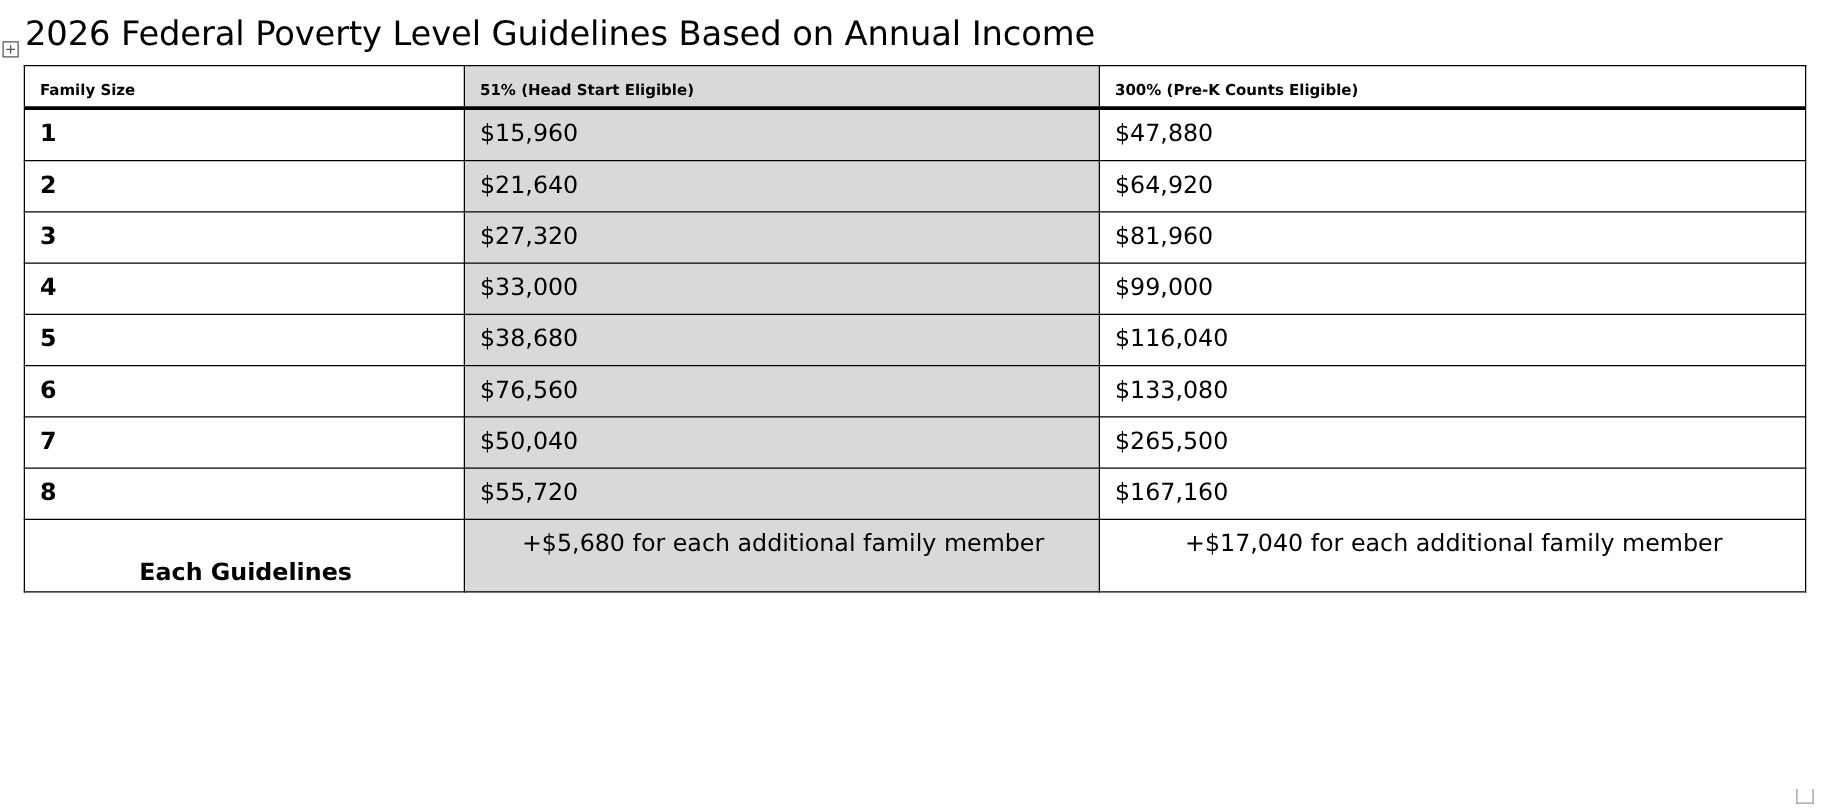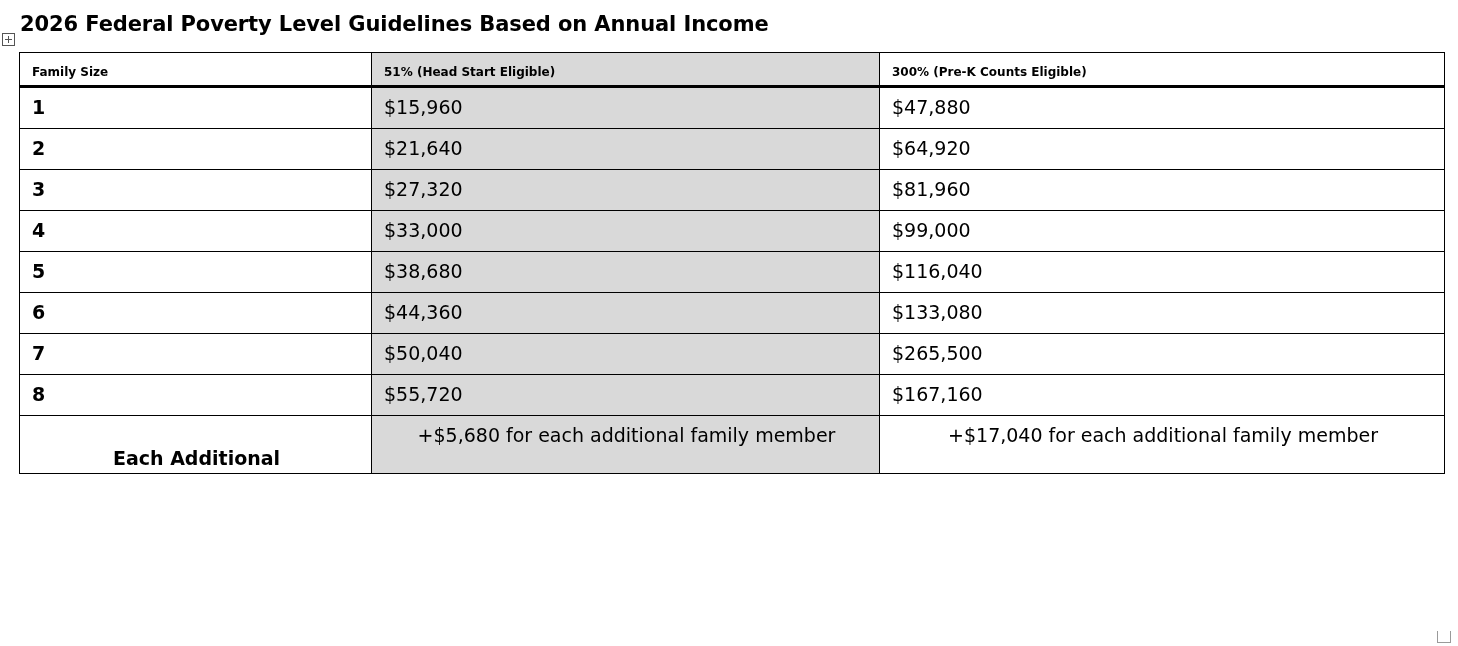--- a/index.html
+++ b/index.html
@@ -21,22 +21,22 @@
     left: 0;
     top: 0;
     width: 1458px;
     height: 646px;
   }
 
   .doc-title {
     position: absolute;
     left: 20px;
     top: 12px;
-    font-size: 21px;
-    font-weight: bold;
+    font-size: 27px;
+    font-weight: normal;
     letter-spacing: -0.1px;
     white-space: nowrap;
   }
 
   
   .table-handle {
     position: absolute;
     left: 2px;
     top: 33px;
     width: 13px;
@@ -152,35 +152,35 @@
         <td class="col-100 shaded">$33,000</td>
         <td class="col-300">$99,000</td>
       </tr>
       <tr>
         <td class="col-size bold">5</td>
         <td class="col-100 shaded">$38,680</td>
         <td class="col-300">$116,040</td>
       </tr>
       <tr>
         <td class="col-size bold">6</td>
-        <td class="col-100 shaded">$44,360</td>
+        <td class="col-100 shaded">$76,560</td>
         <td class="col-300">$133,080</td>
       </tr>
       <tr>
         <td class="col-size bold">7</td>
         <td class="col-100 shaded">$50,040</td>
         <td class="col-300">$265,500</td>
       </tr>
       <tr>
         <td class="col-size bold">8</td>
         <td class="col-100 shaded">$55,720</td>
         <td class="col-300">$167,160</td>
       </tr>
       <tr class="last-row">
-        <td class="col-size bold">Each Additional</td>
+        <td class="col-size bold">Each Guidelines</td>
         <td class="col-100 shaded">+$5,680 for each additional family member</td>
         <td class="col-300">+$17,040 for each additional family member</td>
       </tr>
     </tbody>
   </table>
 
   <div class="page-corner"></div>
 
 </div>
 

